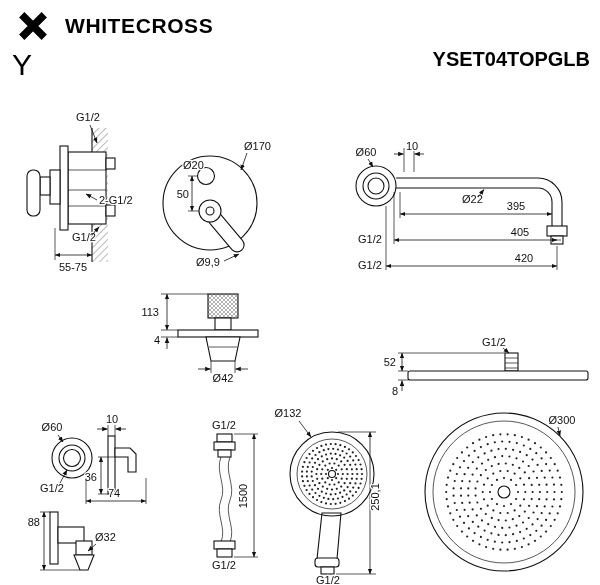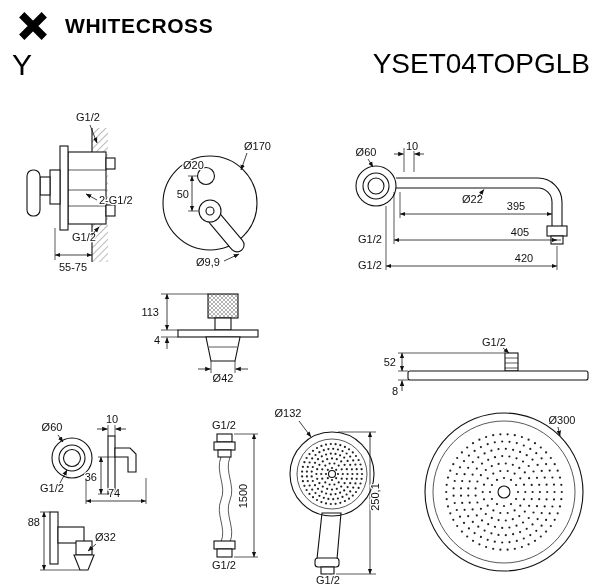--- a/index.html
+++ b/index.html
@@ -3,21 +3,21 @@
 <meta charset="utf-8">
 <style>
   *{margin:0;padding:0;box-sizing:border-box}
   html,body{width:600px;height:585px;background:#fff;color:#000;
     font-family:"Liberation Sans",sans-serif;overflow:hidden}
   .page{position:relative;width:600px;height:585px;background:#fff}
   .drawing{position:absolute;left:0;top:0}
   .brand{position:absolute;left:18px;top:11px;display:flex;align-items:center;gap:17px}
   .brand-name{font-size:21px;font-weight:700;letter-spacing:.6px}
   .series{position:absolute;left:12px;top:48px;font-size:30px;font-weight:400}
-  .model{position:absolute;right:10px;top:48px;font-size:28px;font-weight:400}
+  .model{position:absolute;right:10px;top:48px;font-size:20px;font-weight:700}
   .t{font-family:"Liberation Sans",sans-serif;font-size:11px;fill:#111;
      paint-order:stroke;stroke:#fff;stroke-width:2.5px;stroke-linejoin:round}
   .ln{fill:none;stroke:#111;stroke-width:1.1}
   .lnf{fill:#fff;stroke:#111;stroke-width:1.1}
   .thin{fill:none;stroke:#111;stroke-width:.7}
   .ext{fill:none;stroke:#111;stroke-width:.7}
   .dim{fill:none;stroke:#111;stroke-width:.8;marker-start:url(#arw);marker-end:url(#arw)}
   .dime{fill:none;stroke:#111;stroke-width:.8;marker-end:url(#arw)}
   .dots circle{fill:#222;stroke:none}
 </style>

